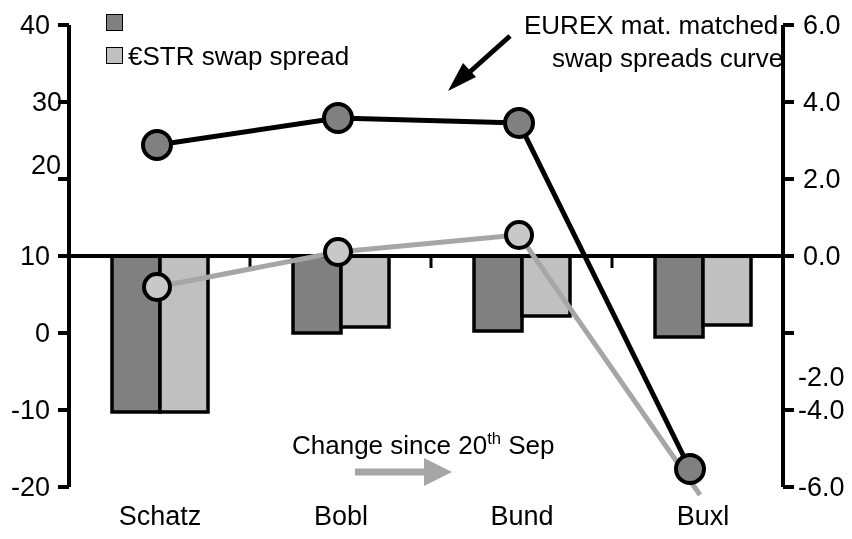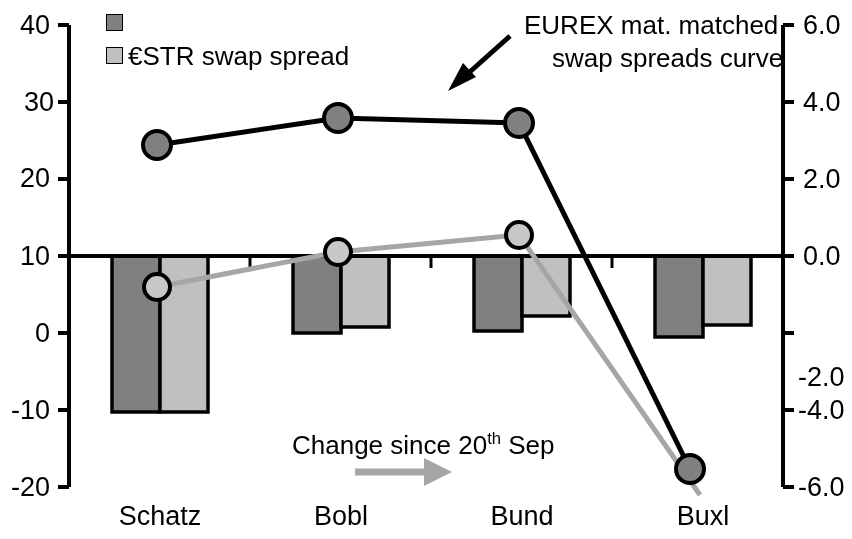--- a/index.html
+++ b/index.html
@@ -83,22 +83,22 @@
       <polygon points="448,91 476,77 463,63" fill="#000"></polygon>
     </g>
 
     <g>
       <line x1="355" y1="472" x2="430" y2="472" stroke="#a6a6a6" stroke-width="7"></line>
       <polygon points="452,472 424,486 424,458" fill="#a6a6a6"></polygon>
     </g>
   </svg>
 
   <div class="tick-label tick-left" style="left:0px;width:50px;top:12px;">40</div>
-  <div class="tick-label tick-left" style="left:4px;width:50px;top:89px;">30</div>
-  <div class="tick-label tick-left" style="left:0px;width:50px;top:165px;">20</div>
+  <div class="tick-label tick-left" style="left:12px;width:50px;top:89px;">30</div>
+  <div class="tick-label tick-left" style="left:0px;width:50px;top:152px;padding-left:11px;">20</div>
   <div class="tick-label tick-left" style="left:0px;width:50px;top:243px;">10</div>
   <div class="tick-label tick-left" style="left:0px;width:50px;top:320px;">0</div>
   <div class="tick-label tick-left" style="left:0px;width:50px;top:397px;">-10</div>
   <div class="tick-label tick-left" style="left:0px;width:50px;top:474px;">-20</div>
 
   <div class="tick-label tick-right" style="left:803px;top:12px;">6.0</div>
   <div class="tick-label tick-right" style="left:803px;top:89px;">4.0</div>
   <div class="tick-label tick-right" style="left:803px;top:166px;">2.0</div>
   <div class="tick-label tick-right" style="left:803px;top:243px;">0.0</div>
   <div class="tick-label tick-right" style="left:798px;top:320px;margin-top:44px;">-2.0</div>

